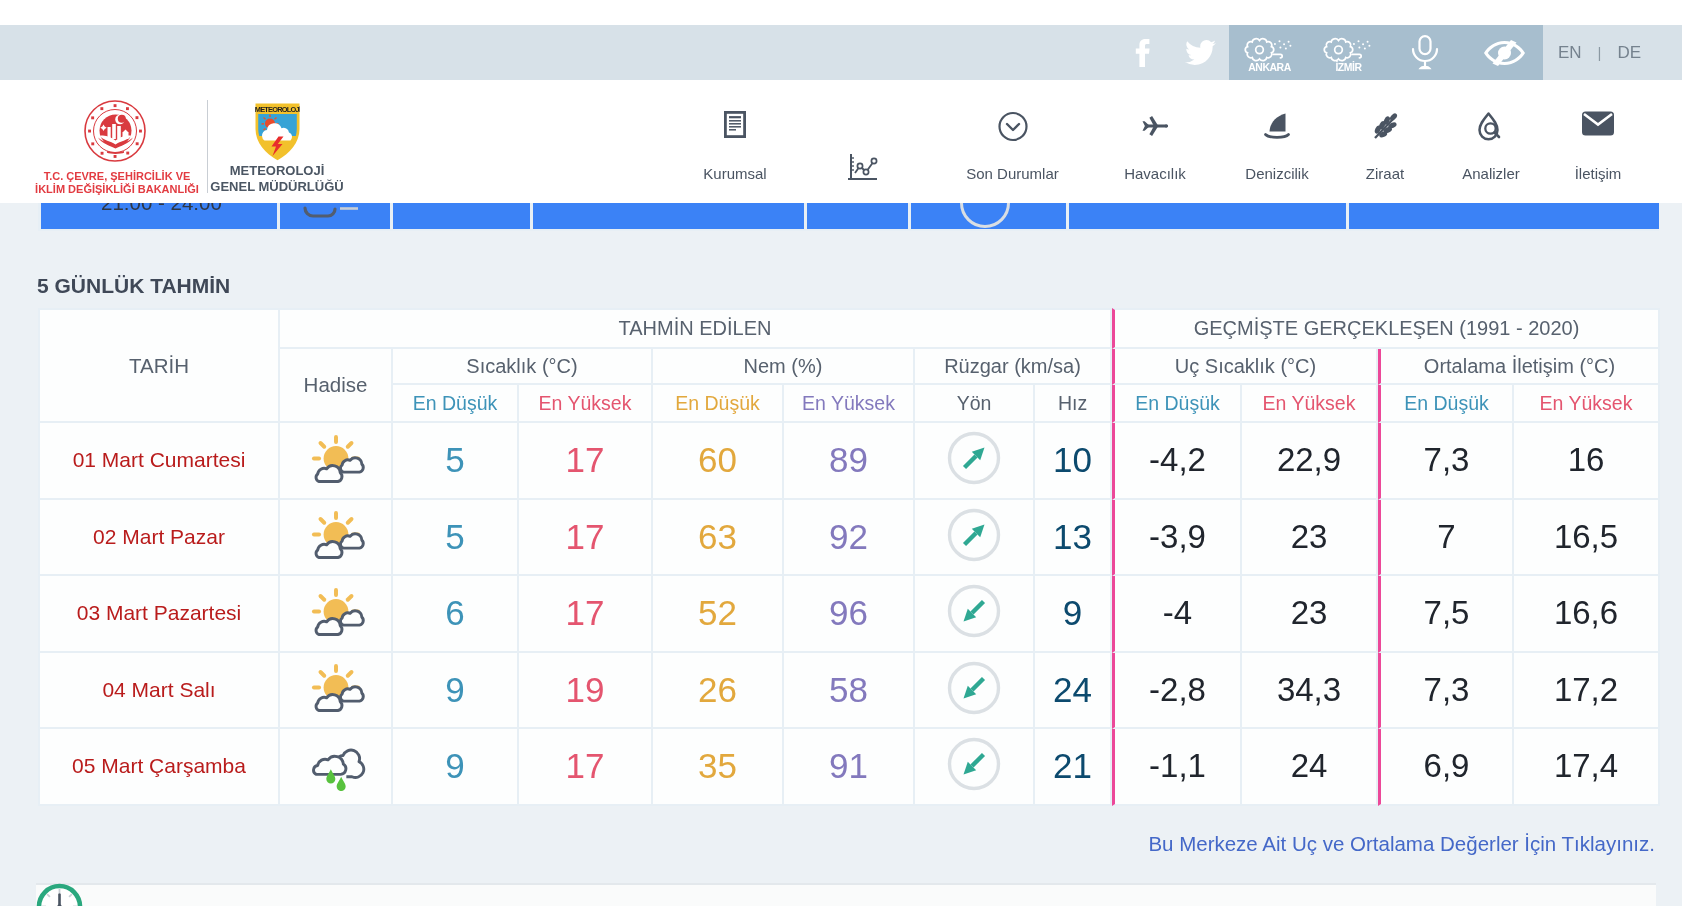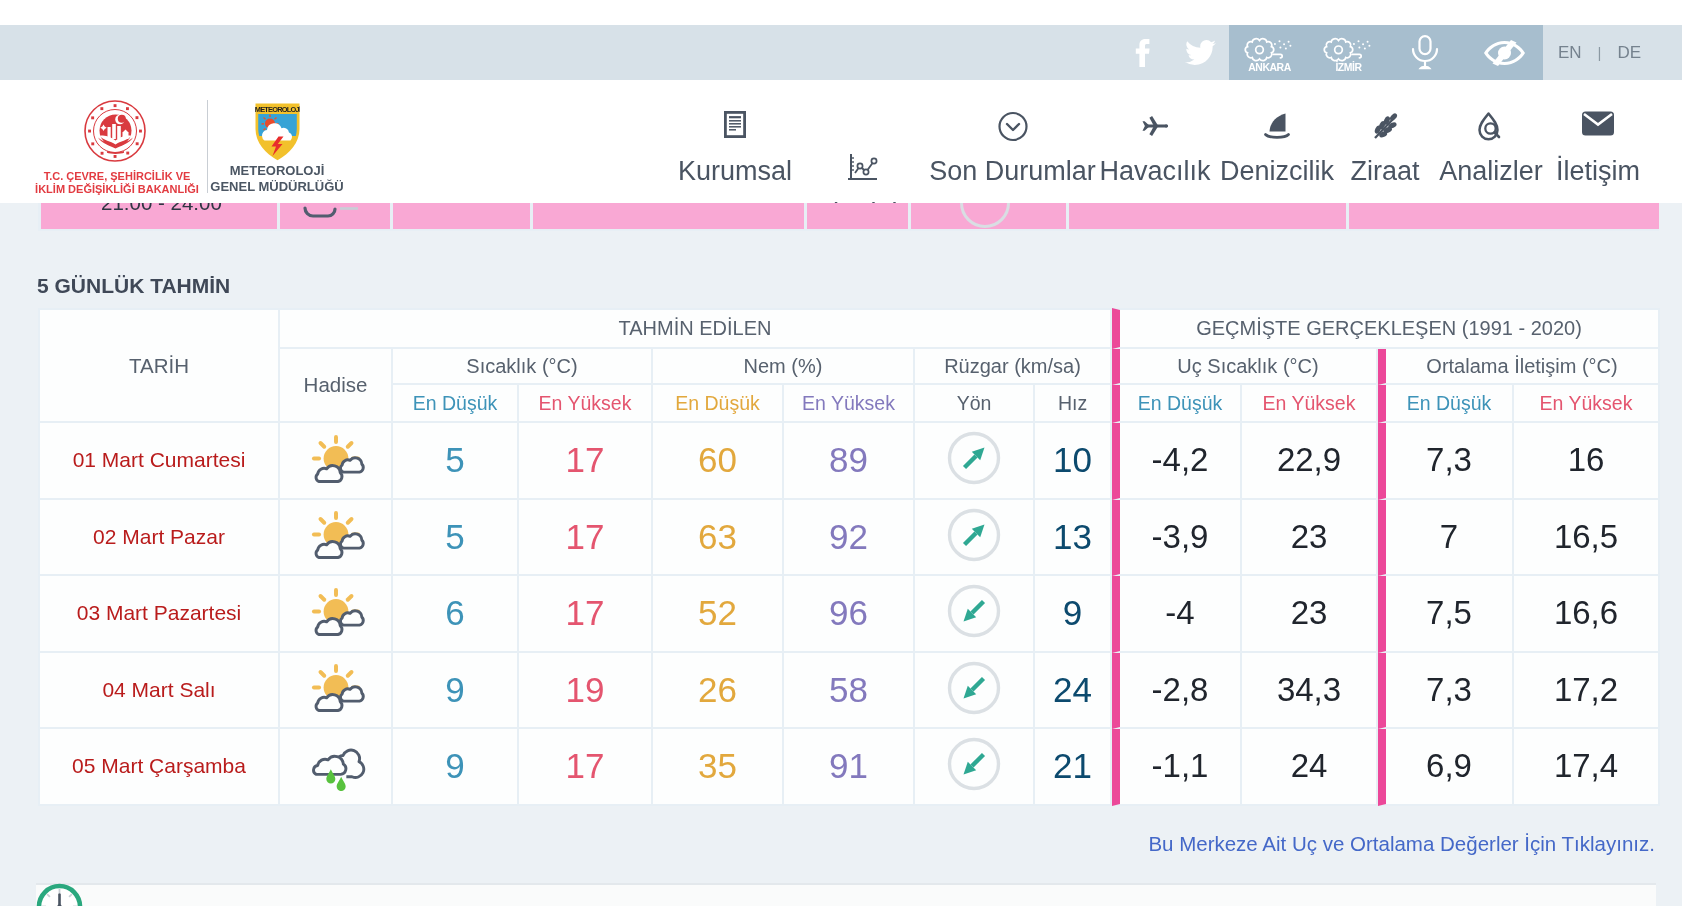--- a/index.html
+++ b/index.html
@@ -15,33 +15,33 @@
   .tbicon { position:absolute; top:0; height:55px; display:flex; align-items:center; justify-content:center; }
   #langs { position:absolute; left:1530px; top:0; width:139px; height:55px; display:flex; align-items:center; justify-content:center; gap:16px; color:#75828e; font-size:17px; }
 
   
   #header { left:0; top:80px; width:1682px; height:123px; background:#ffffff; }
   #sep { left:207px; top:20px; width:1px; height:93px; background:#c9ced4; }
   .minline { position:absolute; width:300px; text-align:center; color:#e23b41; font-weight:bold; font-size:11px; white-space:nowrap; }
   .mgmline { position:absolute; width:260px; text-align:center; color:#4b5663; font-weight:bold; font-size:13px; white-space:nowrap; }
   .nav { position:absolute; top:0; height:123px; color:#4a5462; }
   .nav .ic { position:absolute; left:50%; transform:translateX(-50%); top:31px; }
-  .nav .tx { position:absolute; left:50%; transform:translateX(-50%); top:76px; font-size:27px; white-space:nowrap; }
+  .nav .tx { position:absolute; left:50%; transform:translateX(-50%); top:85px; font-size:15px; white-space:nowrap; }
 
   
   #hrow { left:38px; top:203px; width:1621px; height:28px; background:#e7eff5; overflow:hidden; }
-  .hc { position:absolute; top:0; height:26px; background:#f9a8d4;text-decoration:underline; }
+  .hc { position:absolute; top:0; height:26px; background:#3b82f6;text-decoration:underline; }
 
   
   #title5 { left:37px; top:274px; font-size:21px; font-weight:bold; color:#3f4857; }
 
   
   #ftable { left:38px; top:308px; border-collapse:separate; border-spacing:0; table-layout:fixed; width:1620px; }
   #ftable th, #ftable td { border-right:2px solid #e7eff5; border-bottom:2px solid #e7eff5; background:#fdfefe; text-align:center; vertical-align:middle; font-weight:normal; overflow:hidden; }
-  #ftable .gl { border-left:8px solid #ec4899; }
+  #ftable .gl { border-left:3px solid #ec4899; }
   #ftable tr.hr1 th { height:41px; font-size:20px; color:#57616e; }
   #ftable tr.hr2 th { height:36px; font-size:20px; color:#57616e; }
   #ftable tr.hr3 th { height:38px; font-size:19.5px; }
   #ftable td { height:76.5px; }
   #ftable .brd { border-top:2px solid #e7eff5; }
   #ftable .tl { border-left:2px solid #e7eff5; }
   .c-blue { color:#3d93b8; }
   .c-red { color:#e4556f; }
   .c-amb { color:#e2a83d; }
   .c-pur { color:#8379bd; }

